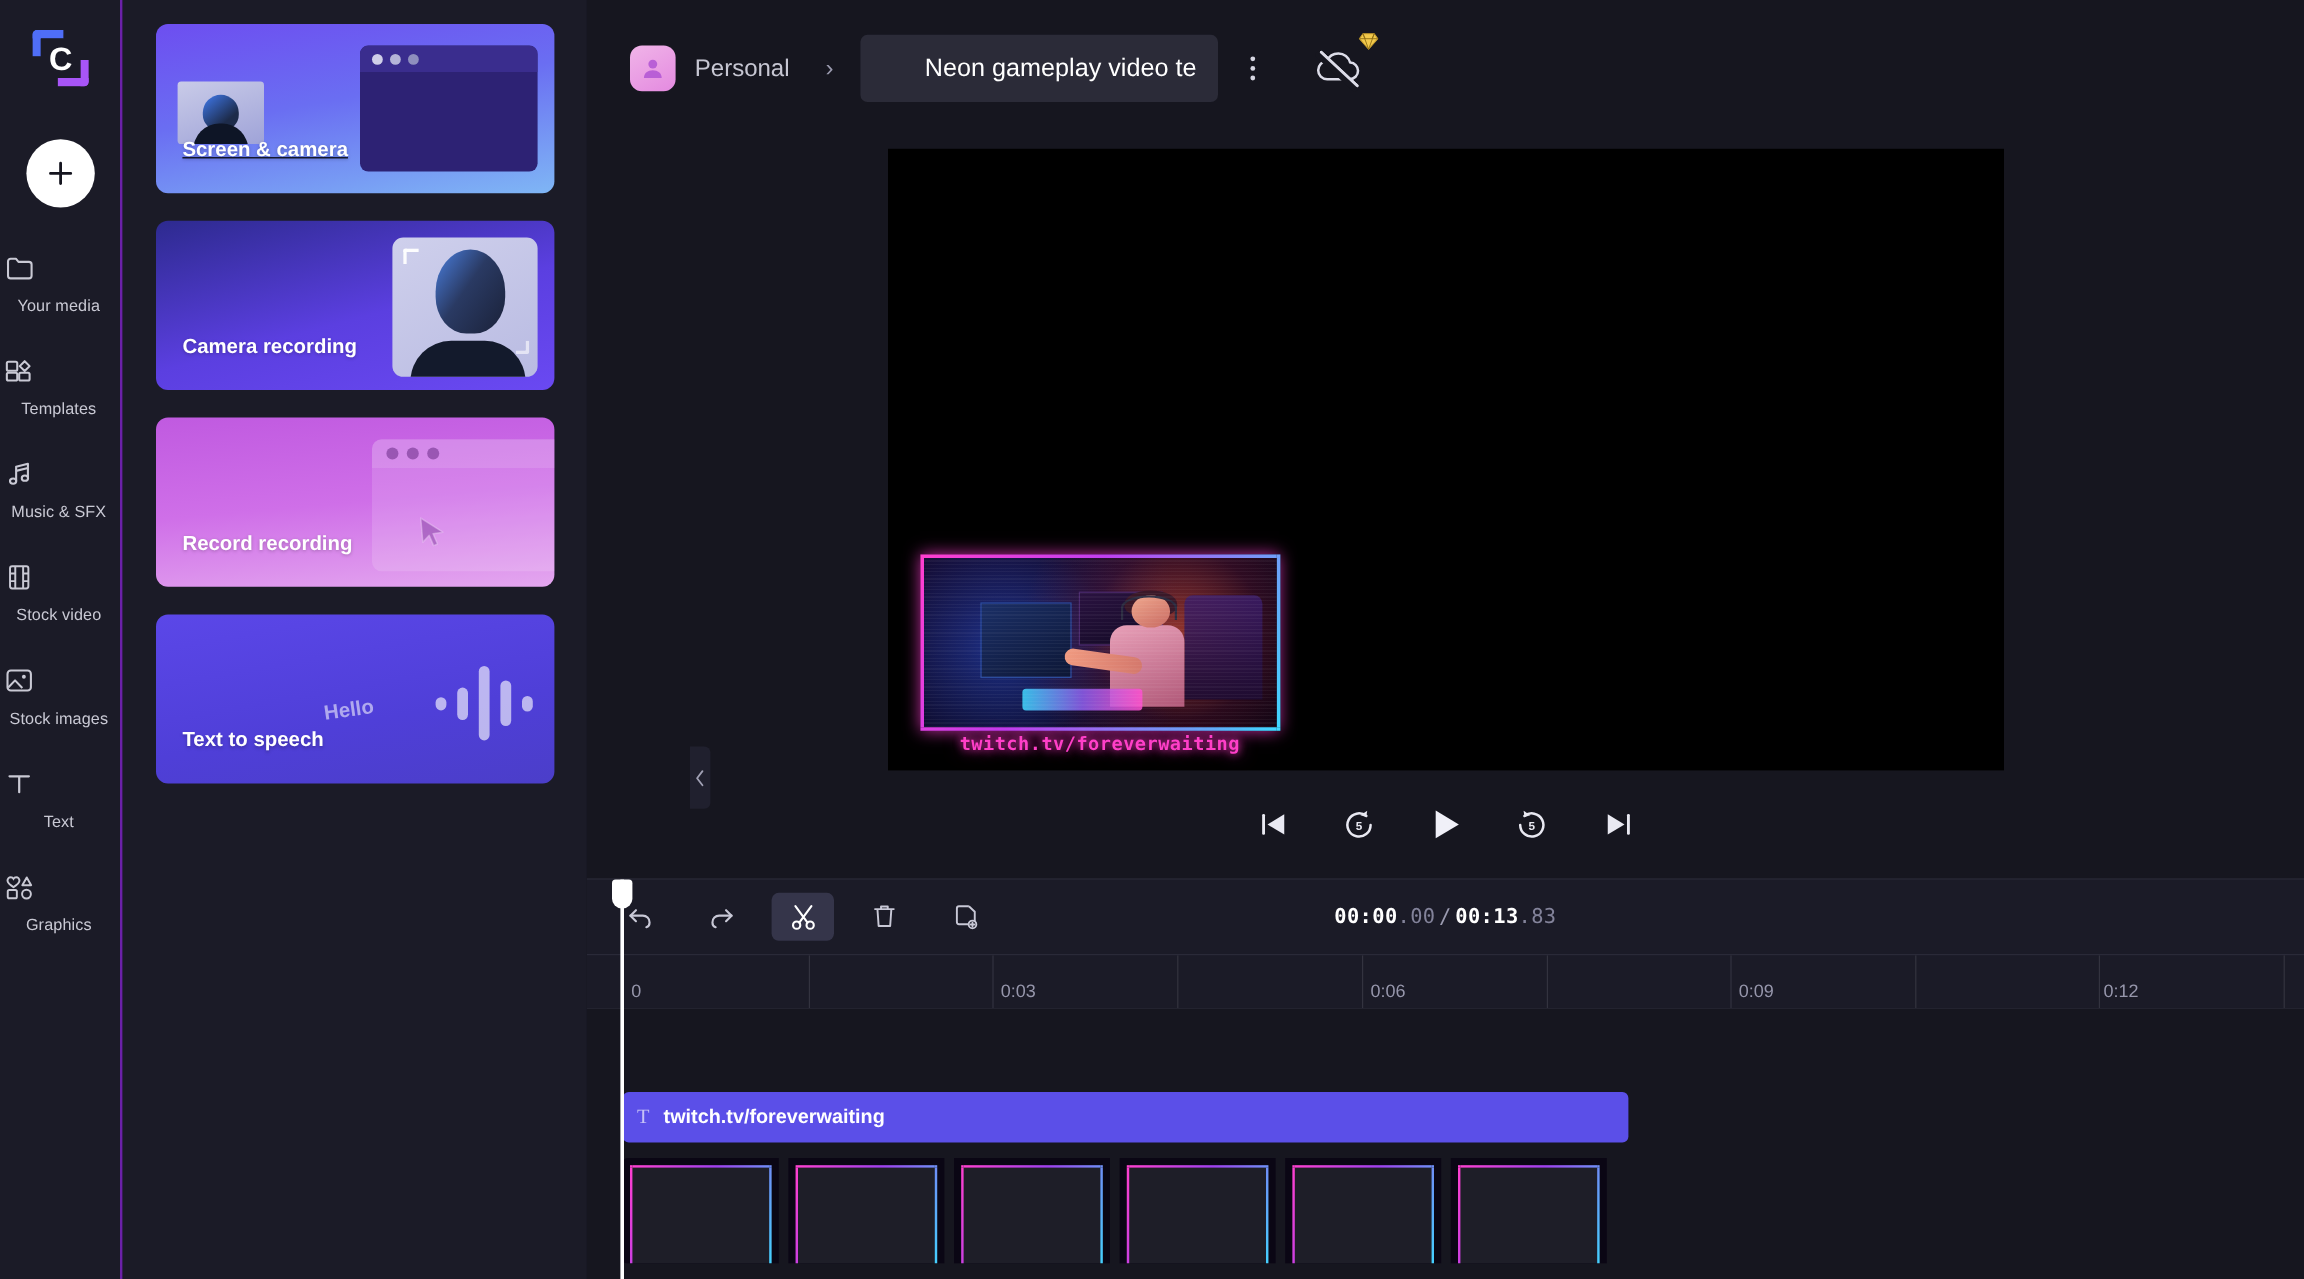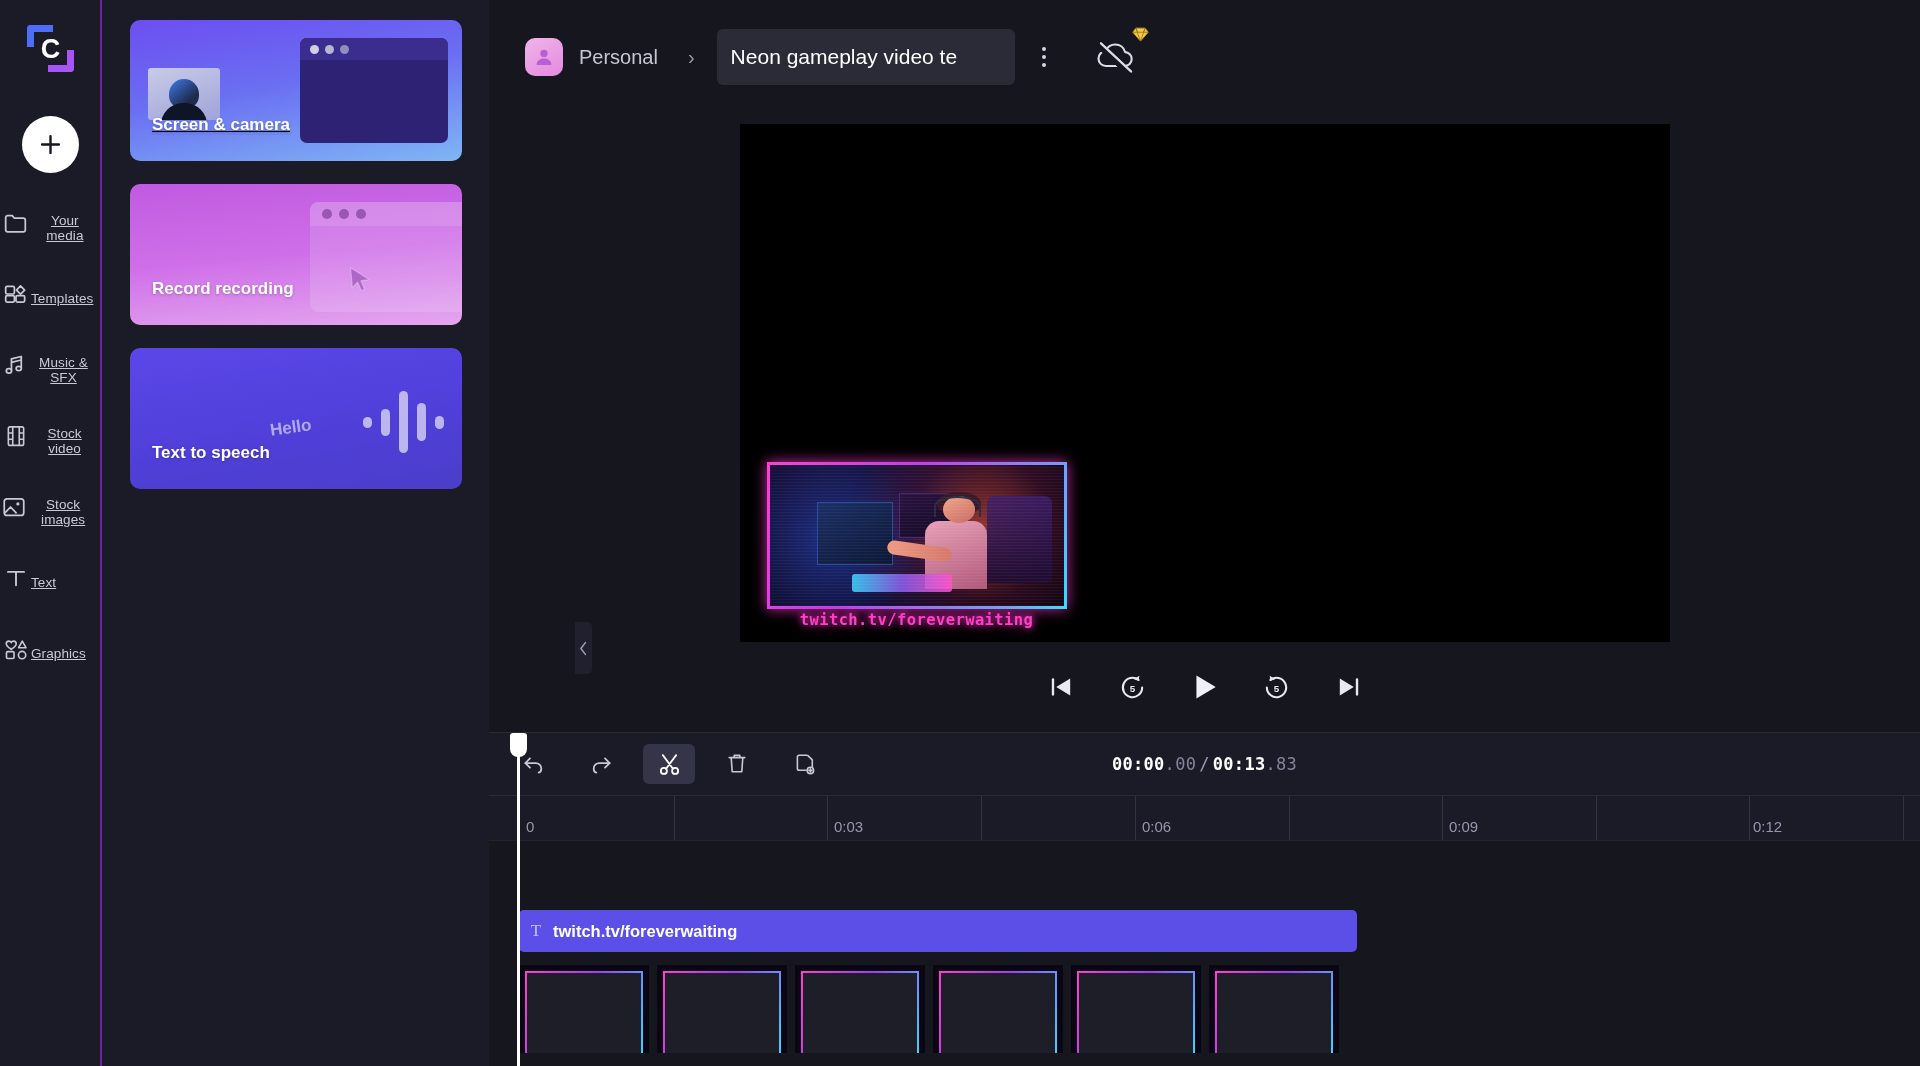--- a/index.html
+++ b/index.html
@@ -67,25 +67,24 @@
     background: #ffffff;
     display: flex; align-items: center; justify-content: center;
     cursor: pointer; border: none;
   }
   .add-btn svg { display: block; }
 
   .rail-items { width: 102px; flex: 1; }
   .rail-item {
     width: 102px;
     padding: 18px 2px 14px;
-    display: flex; flex-direction: row; align-items: center;
+    display: flex; flex-direction: column; 
     cursor: pointer;
     color: #c9c9d4;
     text-align: center;
-    text-decoration: underline;
   }
   .rail-item .ri-icon {
     height: 30px; width: 30px;
     display: flex; align-items: center; justify-content: center;
     margin-bottom: 9px;
   }
   .rail-item .ri-label {
     font-size: 13.5px;
     line-height: 15px;
     letter-spacing: 0.1px;
@@ -253,21 +252,21 @@
     background: #2b2b38;
     border-radius: 6px;
     height: 56px;
     width: 298px;
     display: flex; align-items: center;
     padding: 0 14px;
     overflow: hidden;
   }
   .title-box .tv {
     color: #ffffff; font-size: 21px;
-    white-space: nowrap; overflow: hidden;
+    white-space: nowrap; overflow: hidden; margin-left: 40px;
   }
   .kebab {
     width: 38px; height: 38px; margin-left: 10px;
     display:flex; flex-direction:column; align-items:center; justify-content:center; gap:4px;
     cursor:pointer;
   }
   .kebab i { width:4px; height:4px; border-radius:50%; background:#d6d6e2; display:block; }
   .cloud-wrap { position: relative; margin-left: 29px; cursor: pointer; }
   .gem {
     position: absolute; right: -9px; top: -11px;
@@ -527,20 +526,31 @@
                 <span class="mock-dot d3"></span>
             </div>
           </div>
           <div class="mock-thumb">
               <div class="face-a"></div>
             </div>
         </div>
         <div class="card-label">Screen &amp; camera</div>
       </div>
 
+      <div class="card c2">
+        <div class="card-art">
+          <div class="mock-portrait">
+            <div class="ph-head"></div>
+            <div class="ph-body"></div>
+            <div class="corner-tl"></div>
+            <div class="corner-br"></div>
+          </div>
+        </div>
+        <div class="card-label">Camera recording</div>
+      </div>
 
       <div class="card c3">
         <div class="card-art">
           <div class="mock-win2">
             <div class="mock-bar2">
               <span class="mock-dot2"></span>
                 <span class="mock-dot2"></span>
                 <span class="mock-dot2"></span>
             </div>
             <svg class="cursor-arrow" width="26" height="30" viewBox="0 0 22 26">

